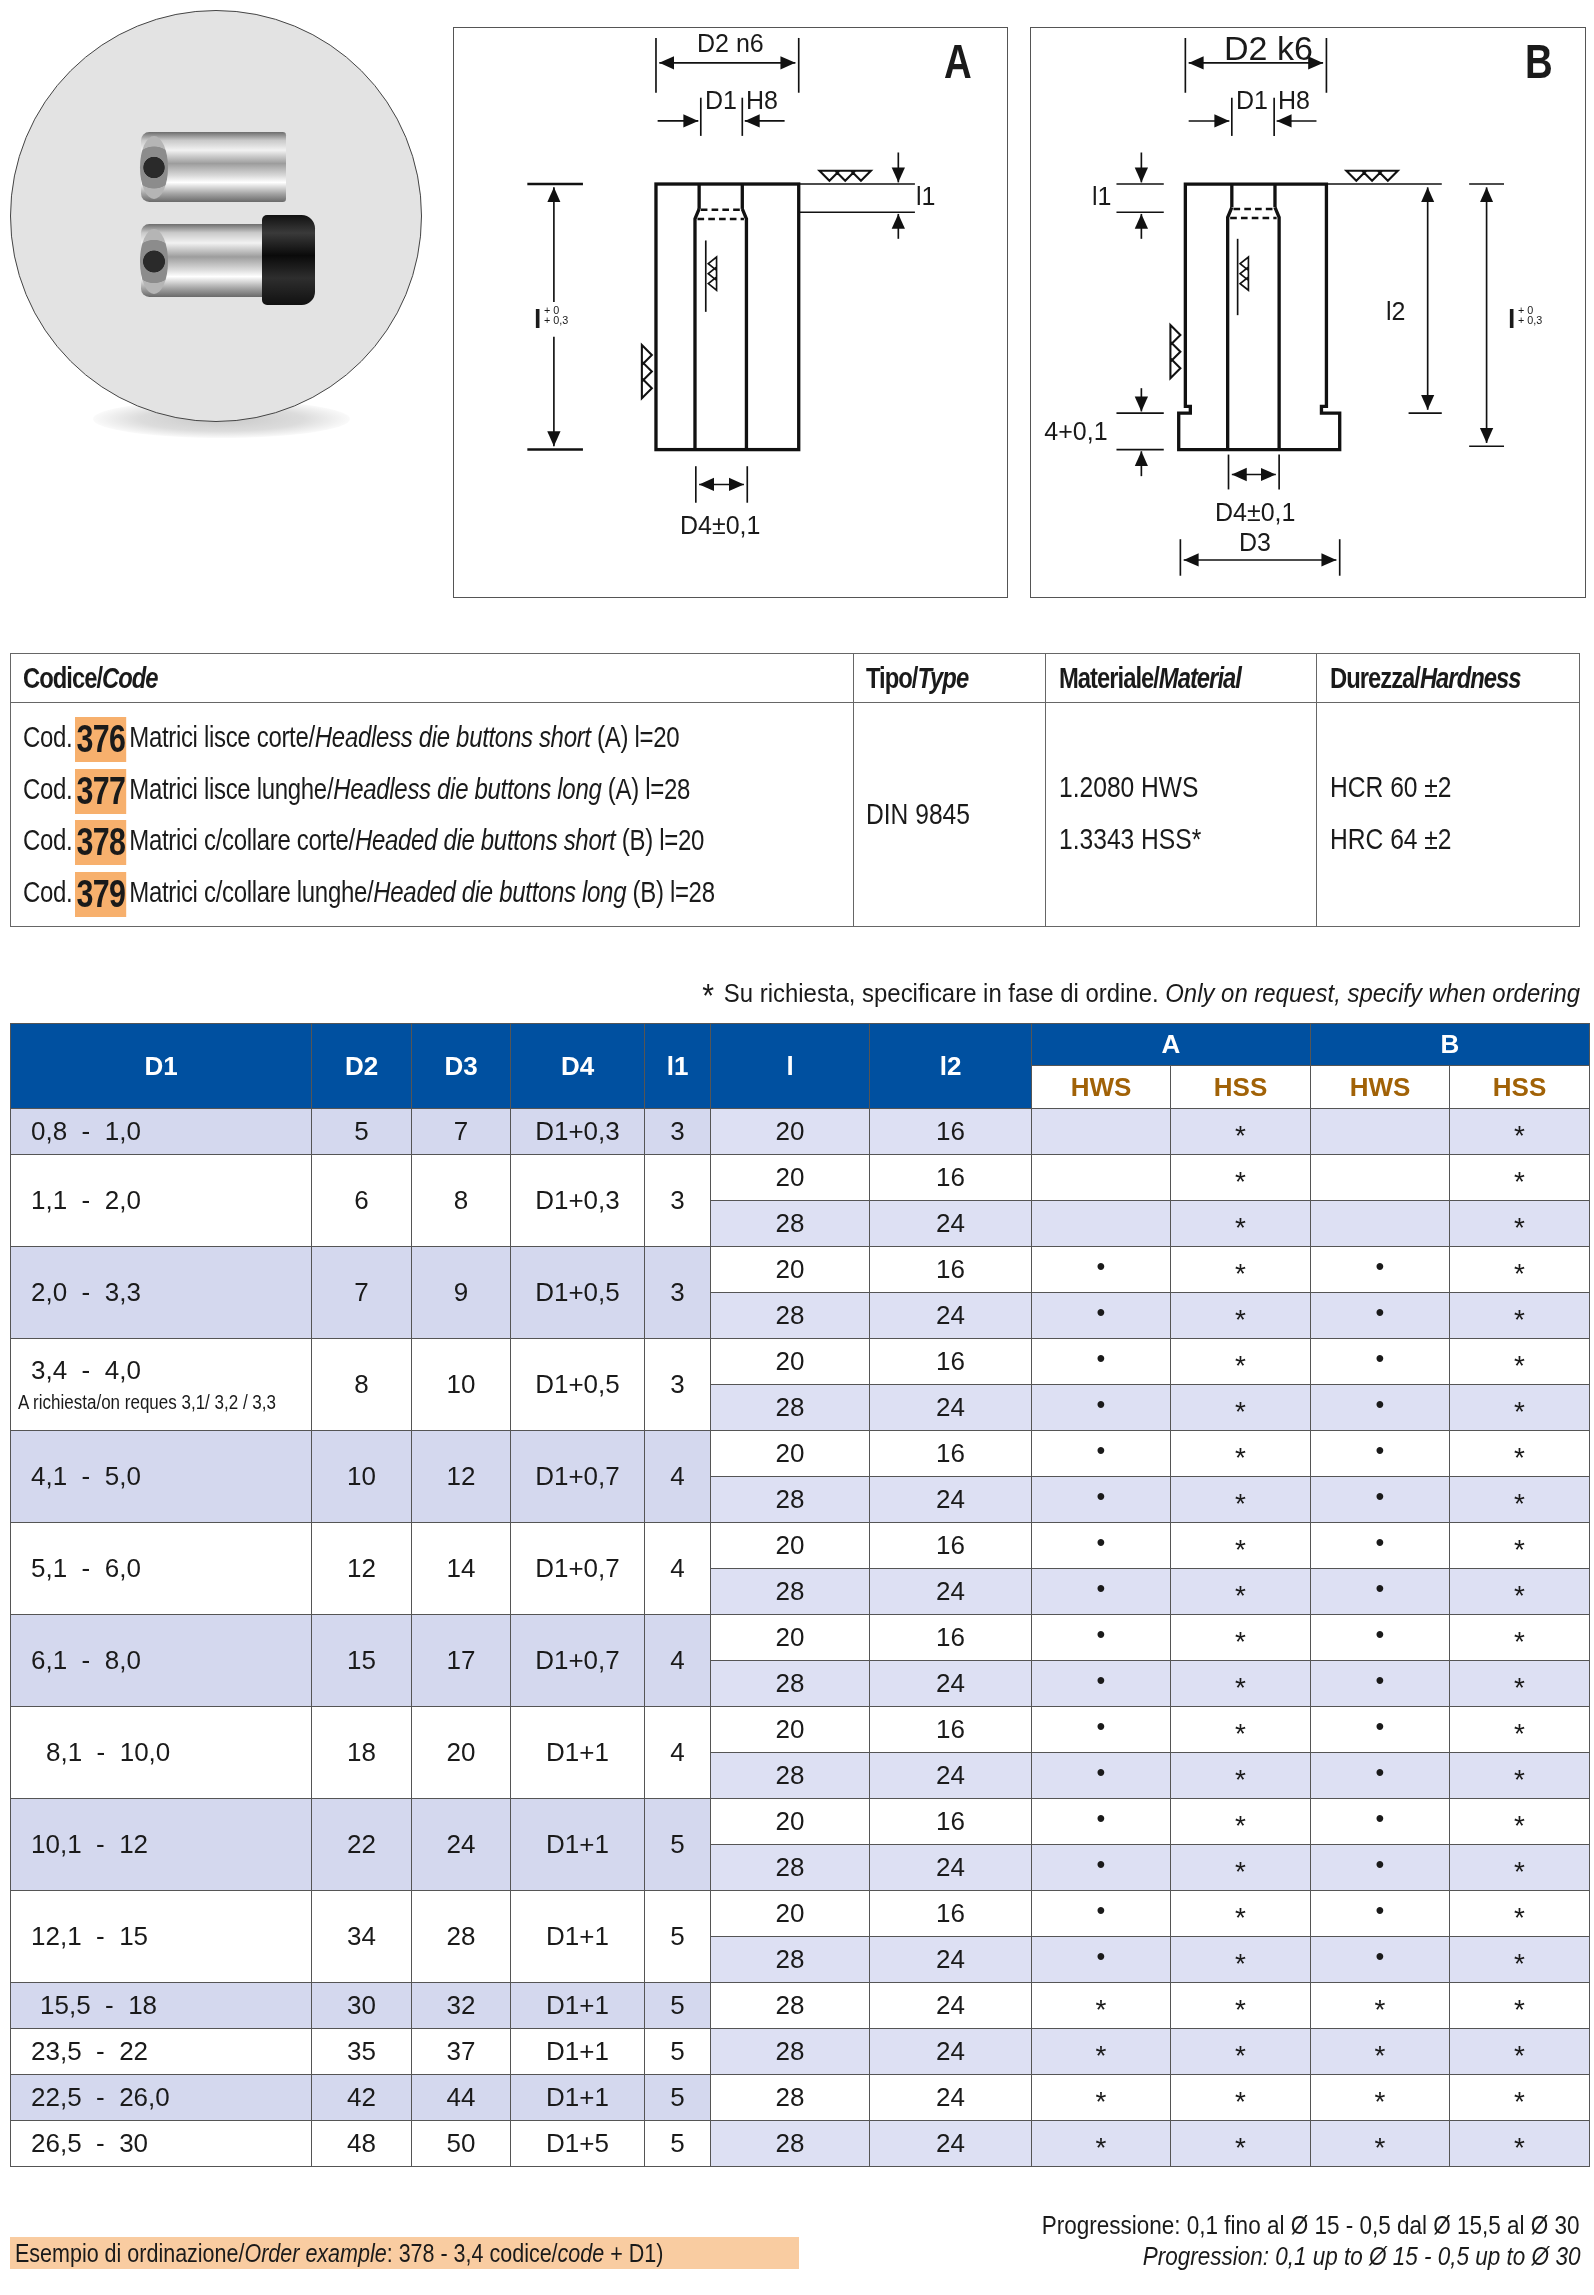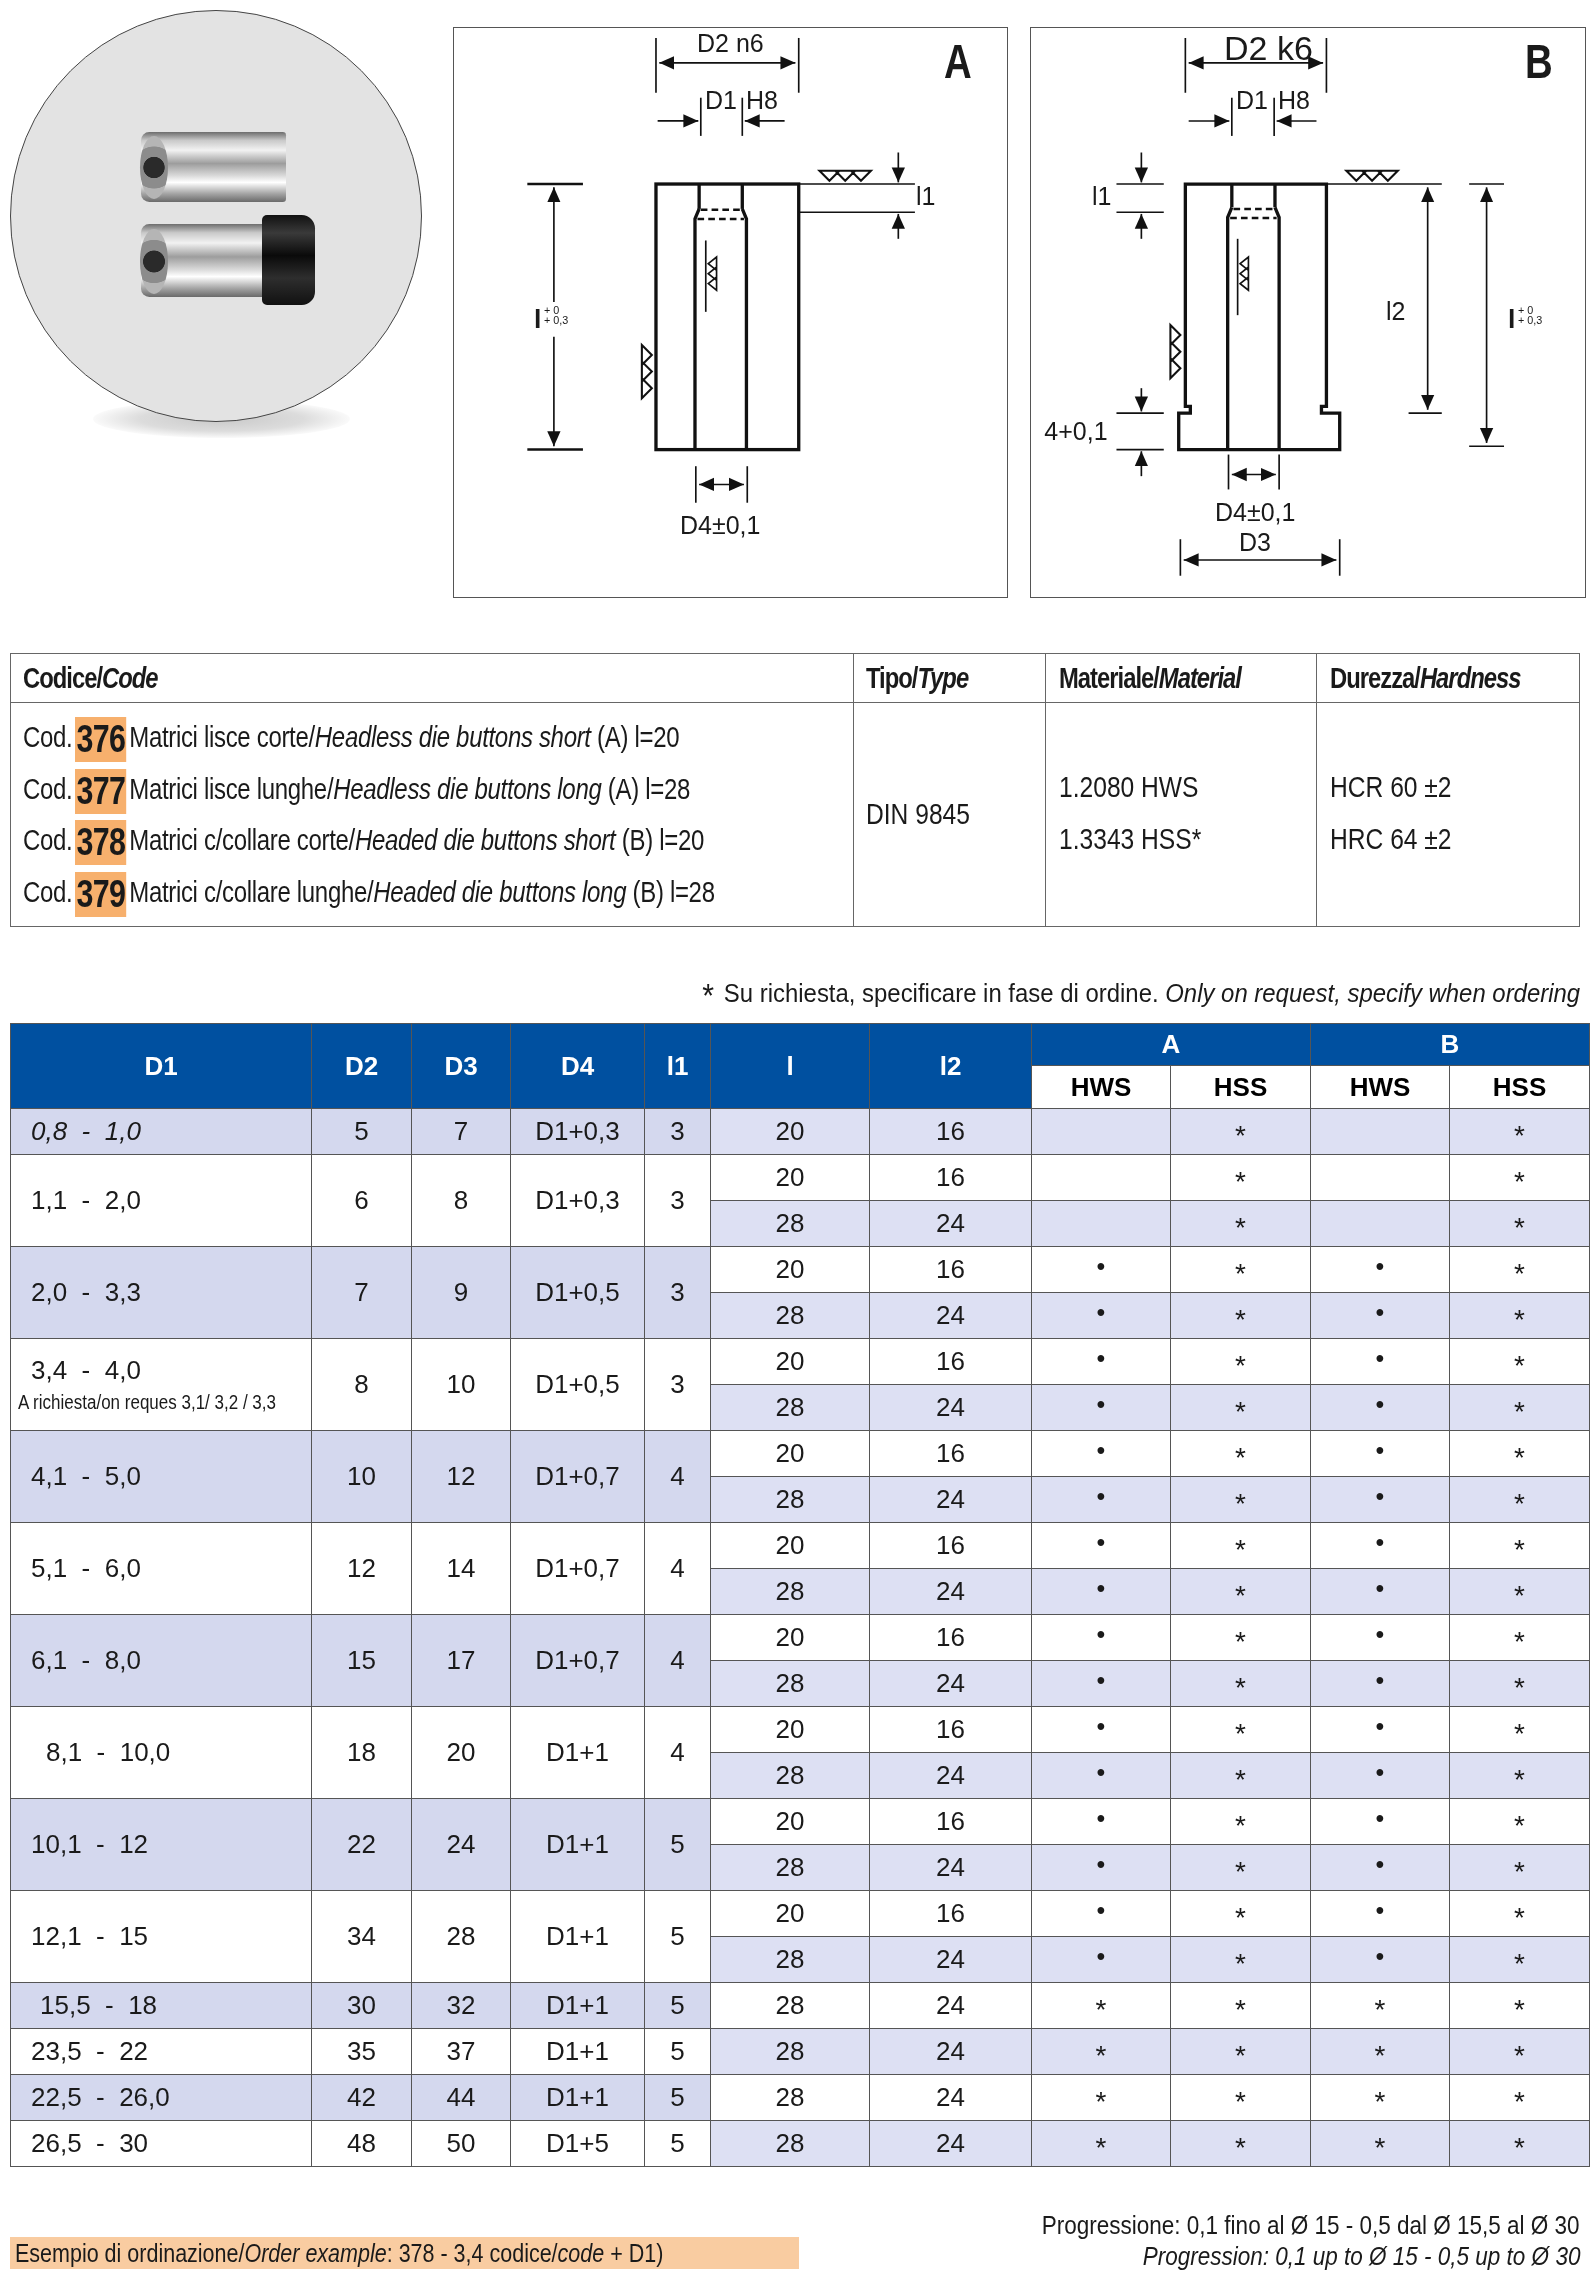--- a/index.html
+++ b/index.html
@@ -36,21 +36,21 @@
 
   
   .footnote { position: absolute; right: 15px; top: 977px; font-size: 26px; white-space: nowrap; transform: scaleX(0.92); transform-origin: right center; }
   .footnote .star { font-size: 33px; vertical-align: -5px; margin-right: 3.3px; }
 
   
   .main { position: absolute; left: 10px; top: 1023px; width: 1578px; }
   .main table { border-collapse: collapse; width: 1578px; table-layout: fixed; }
   .main th, .main td { border: 1.7px solid #555; text-align: center; font-size: 26px; font-weight: normal; padding: 0; }
   .main th { background: #0050a0; color: #fff; font-weight: bold; font-size: 26px; }
-  .main th.sub { background: #fff; color: #000000; height: 43px; }
+  .main th.sub { background: #fff; color: #a16207; height: 43px; }
   .main th.grp { height: 42px; }
   .main td { height: 46px; }
   .main td.lav { background: #d4d8ee; }
   .main td.lav2 { background: #dde0f3; }
   .main td.white { background: #fff; }
   .main td.d1 { text-align: left; padding-left: 20px; }
   .main td.d1 .note { display: block; font-size: 20px; margin-left: -13.3px; transform: scaleX(0.85); transform-origin: left center; white-space: nowrap; margin-top: 5px; }
   .mark-dot { font-size: 25px; line-height: 1; position: relative; top: -3.3px; }
   .mark-star { font-size: 28px; line-height: 1; position: relative; top: 5px; }
 
@@ -281,21 +281,21 @@
       </tr>
       <tr>
         <th class="sub">HWS</th>
         <th class="sub">HSS</th>
         <th class="sub">HWS</th>
         <th class="sub">HSS</th>
       </tr>
     </thead>
     <tbody id="main-body">
         <tr>
-          <td class="lav d1" rowspan="1"><span style="white-space: pre; font-style: italic;">0,8  -  1,0</span></td>
+          <td class="lav d1" rowspan="1"><span style="white-space: pre;">0,8  -  1,0</span></td>
           <td class="lav" rowspan="1"><span style="white-space: pre;">5</span></td>
           <td class="lav" rowspan="1"><span style="white-space: pre;">7</span></td>
           <td class="lav" rowspan="1"><span style="white-space: pre;">D1+0,3</span></td>
           <td class="lav" rowspan="1"><span style="white-space: pre;">3</span></td>
           <td class="lav2"><span>20</span></td>
           <td class="lav2"><span>16</span></td>
           <td class="lav2"><span></span></td>
           <td class="lav2"><span class="mark-star">*</span></td>
           <td class="lav2"><span></span></td>
           <td class="lav2"><span class="mark-star">*</span></td>

